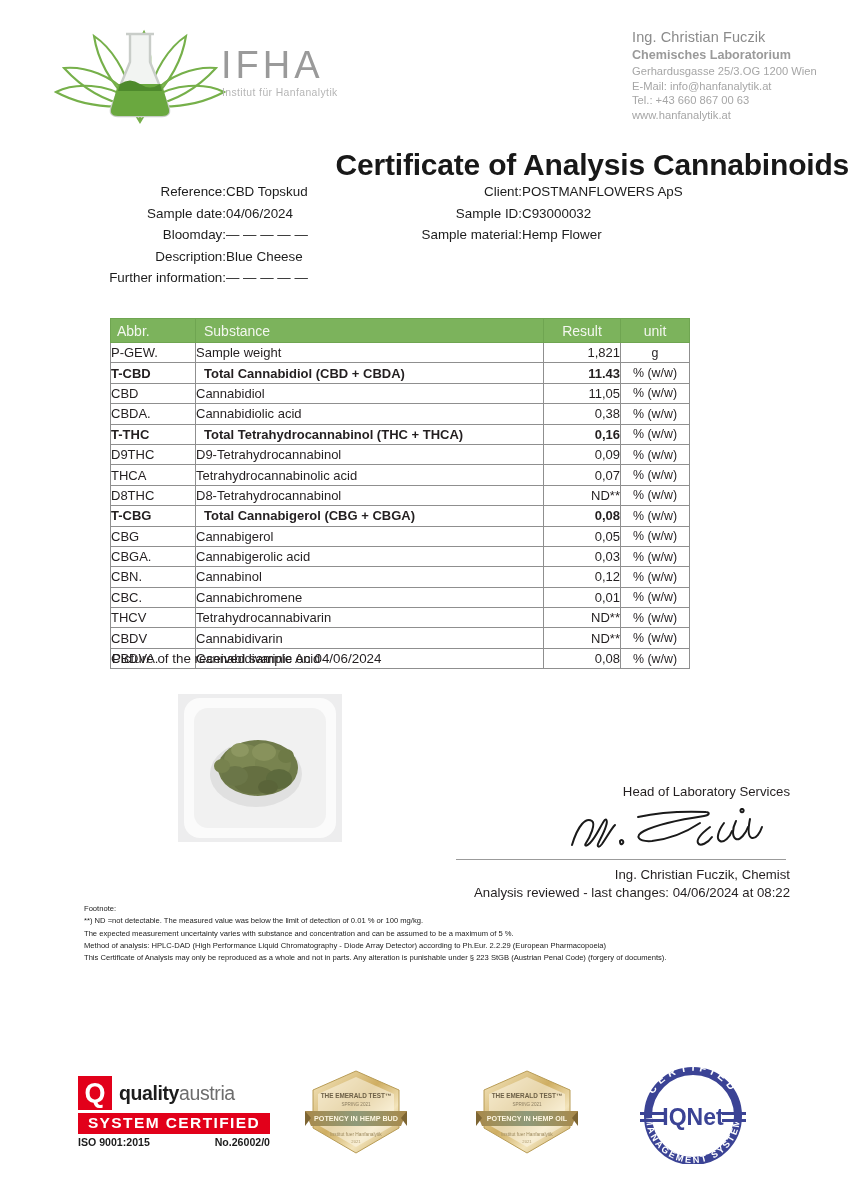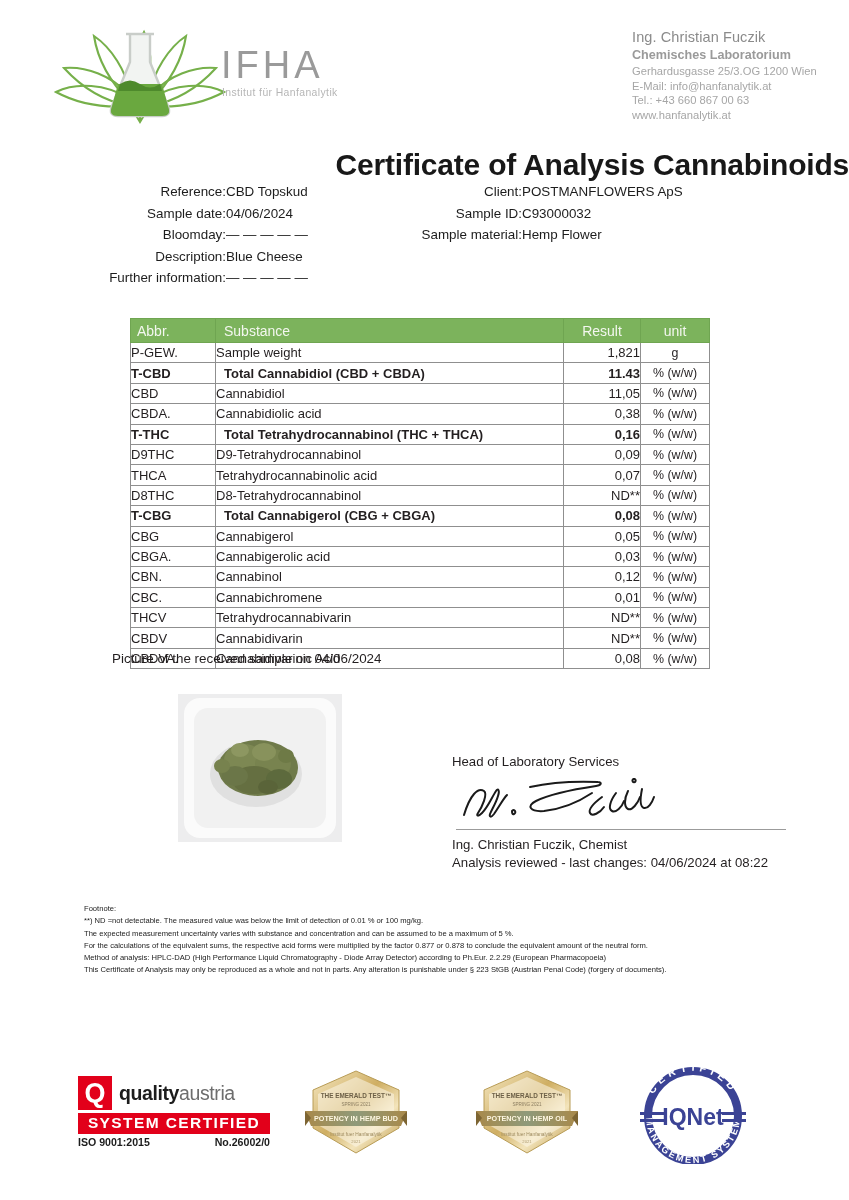--- a/index.html
+++ b/index.html
@@ -85,21 +85,20 @@
   .meta-value { flex: 1 1 auto; }
   .dashes { letter-spacing: 0px; }
 
   
   .tbl {
     position: absolute;
     top: 318px; left: 110px;
     width: 580px;
     border-collapse: collapse;
     font-size: 13px;
-    margin-left: 20px;
   }
   .tbl th, .tbl td {
     border: 1px solid #8f8f8f;
     padding: 0;
     height: 19.4px;
     vertical-align: middle;
   }
   .tbl thead th {
     background: #7cb35c;
     color: #f3f7ef;
@@ -133,23 +132,23 @@
     position: absolute;
     top: 694px; left: 178px;
     width: 164px; height: 148px;
     background: #e9e9ea;
     overflow: hidden;
   }
 
   
   .sig-block {
     position: absolute;
-    top: 754px; left: 452px;
+    top: 784px; left: 452px;
     width: 338px;
-    text-align: left;
+    text-align: right;
     font-size: 13.2px;
   }
   .sig-title { margin-bottom: 4px; }
   .sig-mark { height: 56px; position: relative; }
   .sig-rule {
     border-top: 1px solid #9b9b9b;
     margin: 0 4px 6px 4px;
   }
   .sig-name { line-height: 1.35; }
 
@@ -441,21 +440,20 @@
   </div>
   <div class="sig-rule"></div>
   <div class="sig-name">Ing. Christian Fuczik, Chemist</div>
   <div class="sig-name">Analysis reviewed - last changes: 04/06/2024 at 08:22</div>
 </div>
 
 <div class="footnote">
   <div>Footnote:</div>
   <div>**) ND =not detectable. The measured value was below the limit of detection of 0.01 % or 100 mg/kg.</div>
   <div>The expected measurement uncertainty varies with substance and concentration and can be assumed to be a maximum of 5 %.</div>
-  <div>For the calculations of the equivalent sums, the respective acid forms were multiplied by the factor 0.877 or 0.878 to conclude the equivalent amount of the neutral form.</div>
   <div>Method of analysis: HPLC-DAD (High Performance Liquid Chromatography - Diode Array Detector) according to Ph.Eur. 2.2.29 (European Pharmacopoeia)</div>
   <div>This Certificate of Analysis may only be reproduced as a whole and not in parts. Any alteration is punishable under § 223 StGB (Austrian Penal Code) (forgery of documents).</div>
 </div>
 
 <div class="footer">
 
   <div class="qa-badge">
     <div class="qa-top">
       <div class="qa-q">Q</div>
       <div class="qa-name"><b>quality</b><span>austria</span></div>

